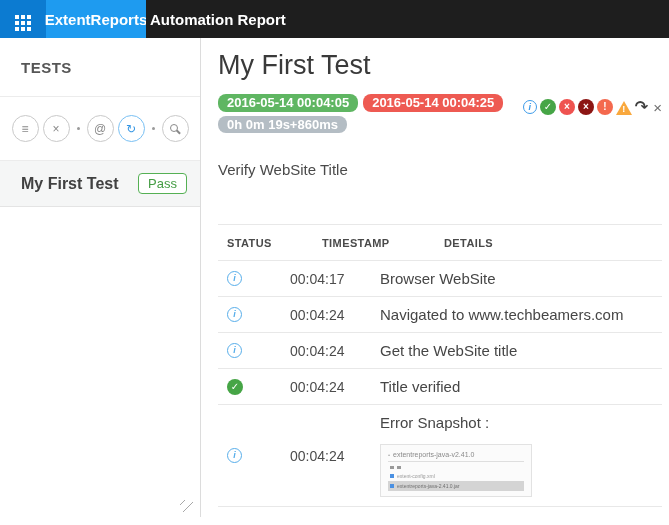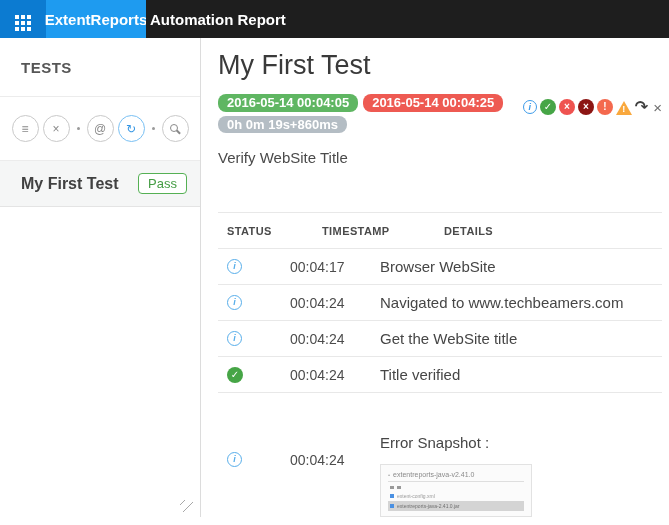--- a/index.html
+++ b/index.html
@@ -108,21 +108,21 @@
   .sicon.error { background: #f4694e; }
   .tri {
     position: relative; width: 0; height: 0; cursor: pointer;
     border-left: 8px solid transparent; border-right: 8px solid transparent;
     border-bottom: 14px solid #f9a83d; margin-top: 1px;
   }
   .tri b { position: absolute; left: -1.5px; top: 3px; color: #fff; font-size: 9px; font-weight: 700; }
   .skip-ic { color: #3f3f3f; font-size: 16px; font-weight: 700; cursor: pointer; line-height: 1; }
   .clear-ic { color: #6f6f6f; font-size: 15px; cursor: pointer; line-height: 1; margin-left: 2px; }
 
-  .desc { font-size: 15px; color: #4a4a4a; margin-top: 12px; }
+  .desc { font-size: 15px; color: #4a4a4a; margin-top: 24px; }
 
   
   .log-table { margin-top: 46px; }
   .t-row { display: flex; align-items: center; border-top: 1px solid #e8e8e8; min-height: 36px; }
   .t-row.header { font-size: 11px; font-weight: 700; color: #4a4a4a; letter-spacing: .4px; gap: 32px; }
   .col-status { width: 72px; padding-left: 9px; display: flex; align-items: center; }
   .col-time { width: 90px; font-size: 14px; color: #4c4c4c; }
   .col-details { flex: 1; font-size: 15px; color: #464646; padding-right: 6px; }
   .t-row.header .col-status, .t-row.header .col-time, .t-row.header .col-details { font-size: 11px; color: #4a4a4a; }
 
@@ -132,21 +132,21 @@
     font-size: 9px; font-style: italic; font-weight: 700; line-height: 1;
     display: flex; align-items: center; justify-content: center;
   }
   .row-pass {
     width: 16px; height: 16px; border-radius: 50%; background: #46a546; color: #fff;
     font-size: 10px; font-weight: 700; line-height: 1;
     display: flex; align-items: center; justify-content: center;
   }
 
   .t-row.tall { padding: 9px 0; }
-  .snap-title { margin-bottom: 13px; margin-top: 32px; }
+  .snap-title { margin-bottom: 13px; }
   .thumb {
     width: 152px; background: #fbfbfb; border: 1px solid #e2e2e2;
     padding: 6px 7px 5px; cursor: pointer;
   }
   .thumb-head { display: flex; align-items: baseline; gap: 3px; font-size: 7px; color: #8a8a8a; }
   .thumb-head .tiny-caret { color: #aaa; font-size: 6px; }
   .thumb-line { border-top: 1px solid #dedede; margin: 3px 0 3px; }
   .thumb-toolbar { display: flex; gap: 3px; padding: 1px 0 2px 2px; }
   .thumb-toolbar i { width: 4px; height: 3px; background: #9a9a9a; display: block; }
   .thumb-item { display: flex; align-items: center; gap: 3px; font-size: 5px; color: #9a9a9a; padding: 2px 2px; }

